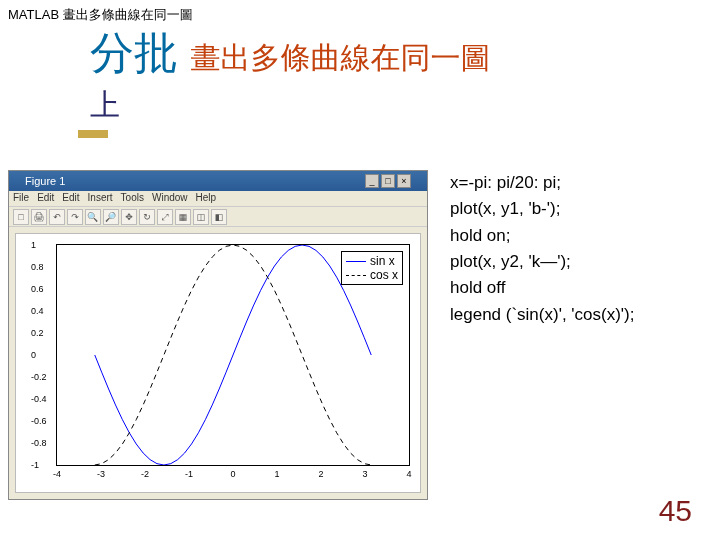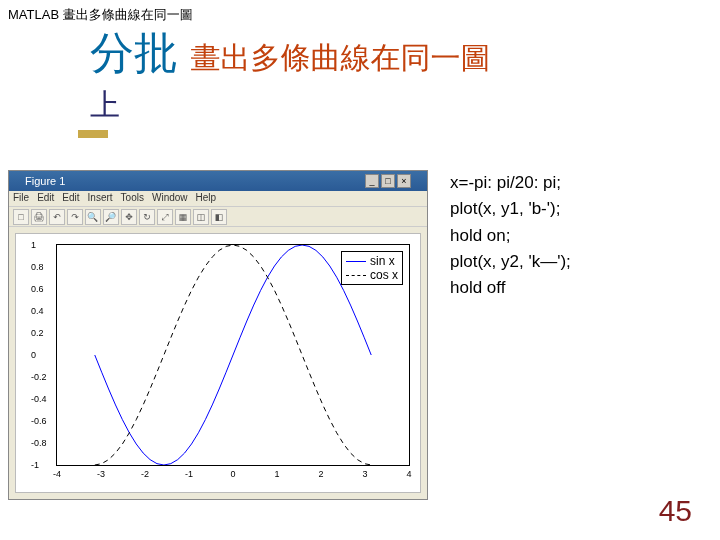--- a/index.html
+++ b/index.html
@@ -127,15 +127,16 @@
     <div class="tick-x" style="left: 0px;">-4</div><div class="tick-x" style="left: 44px;">-3</div><div class="tick-x" style="left: 88px;">-2</div><div class="tick-x" style="left: 132px;">-1</div><div class="tick-x" style="left: 176px;">0</div><div class="tick-x" style="left: 220px;">1</div><div class="tick-x" style="left: 264px;">2</div><div class="tick-x" style="left: 308px;">3</div><div class="tick-x" style="left: 352px;">4</div><div class="tick-y" style="bottom: 0px;">-1</div><div class="tick-y" style="bottom: 22px;">-0.8</div><div class="tick-y" style="bottom: 44px;">-0.6</div><div class="tick-y" style="bottom: 66px;">-0.4</div><div class="tick-y" style="bottom: 88px;">-0.2</div><div class="tick-y" style="bottom: 110px;">0</div><div class="tick-y" style="bottom: 132px;">0.2</div><div class="tick-y" style="bottom: 154px;">0.4</div><div class="tick-y" style="bottom: 176px;">0.6</div><div class="tick-y" style="bottom: 198px;">0.8</div><div class="tick-y" style="bottom: 220px;">1</div></div>
   </div>
 </div>
 
 <div class="code-block" id="codeblock">
     <div class="code-line">x=-pi: pi/20: pi;</div>
     <div class="code-line">plot(x, y1, 'b-');</div>
     <div class="code-line">hold on;</div>
     <div class="code-line">plot(x, y2, 'k—');</div>
     <div class="code-line">hold off</div>
+    <div class="code-line">legend (`sin(x)', 'cos(x)');</div>
   </div>
 
 <div class="page-num">45</div>
 
 </body></html>

